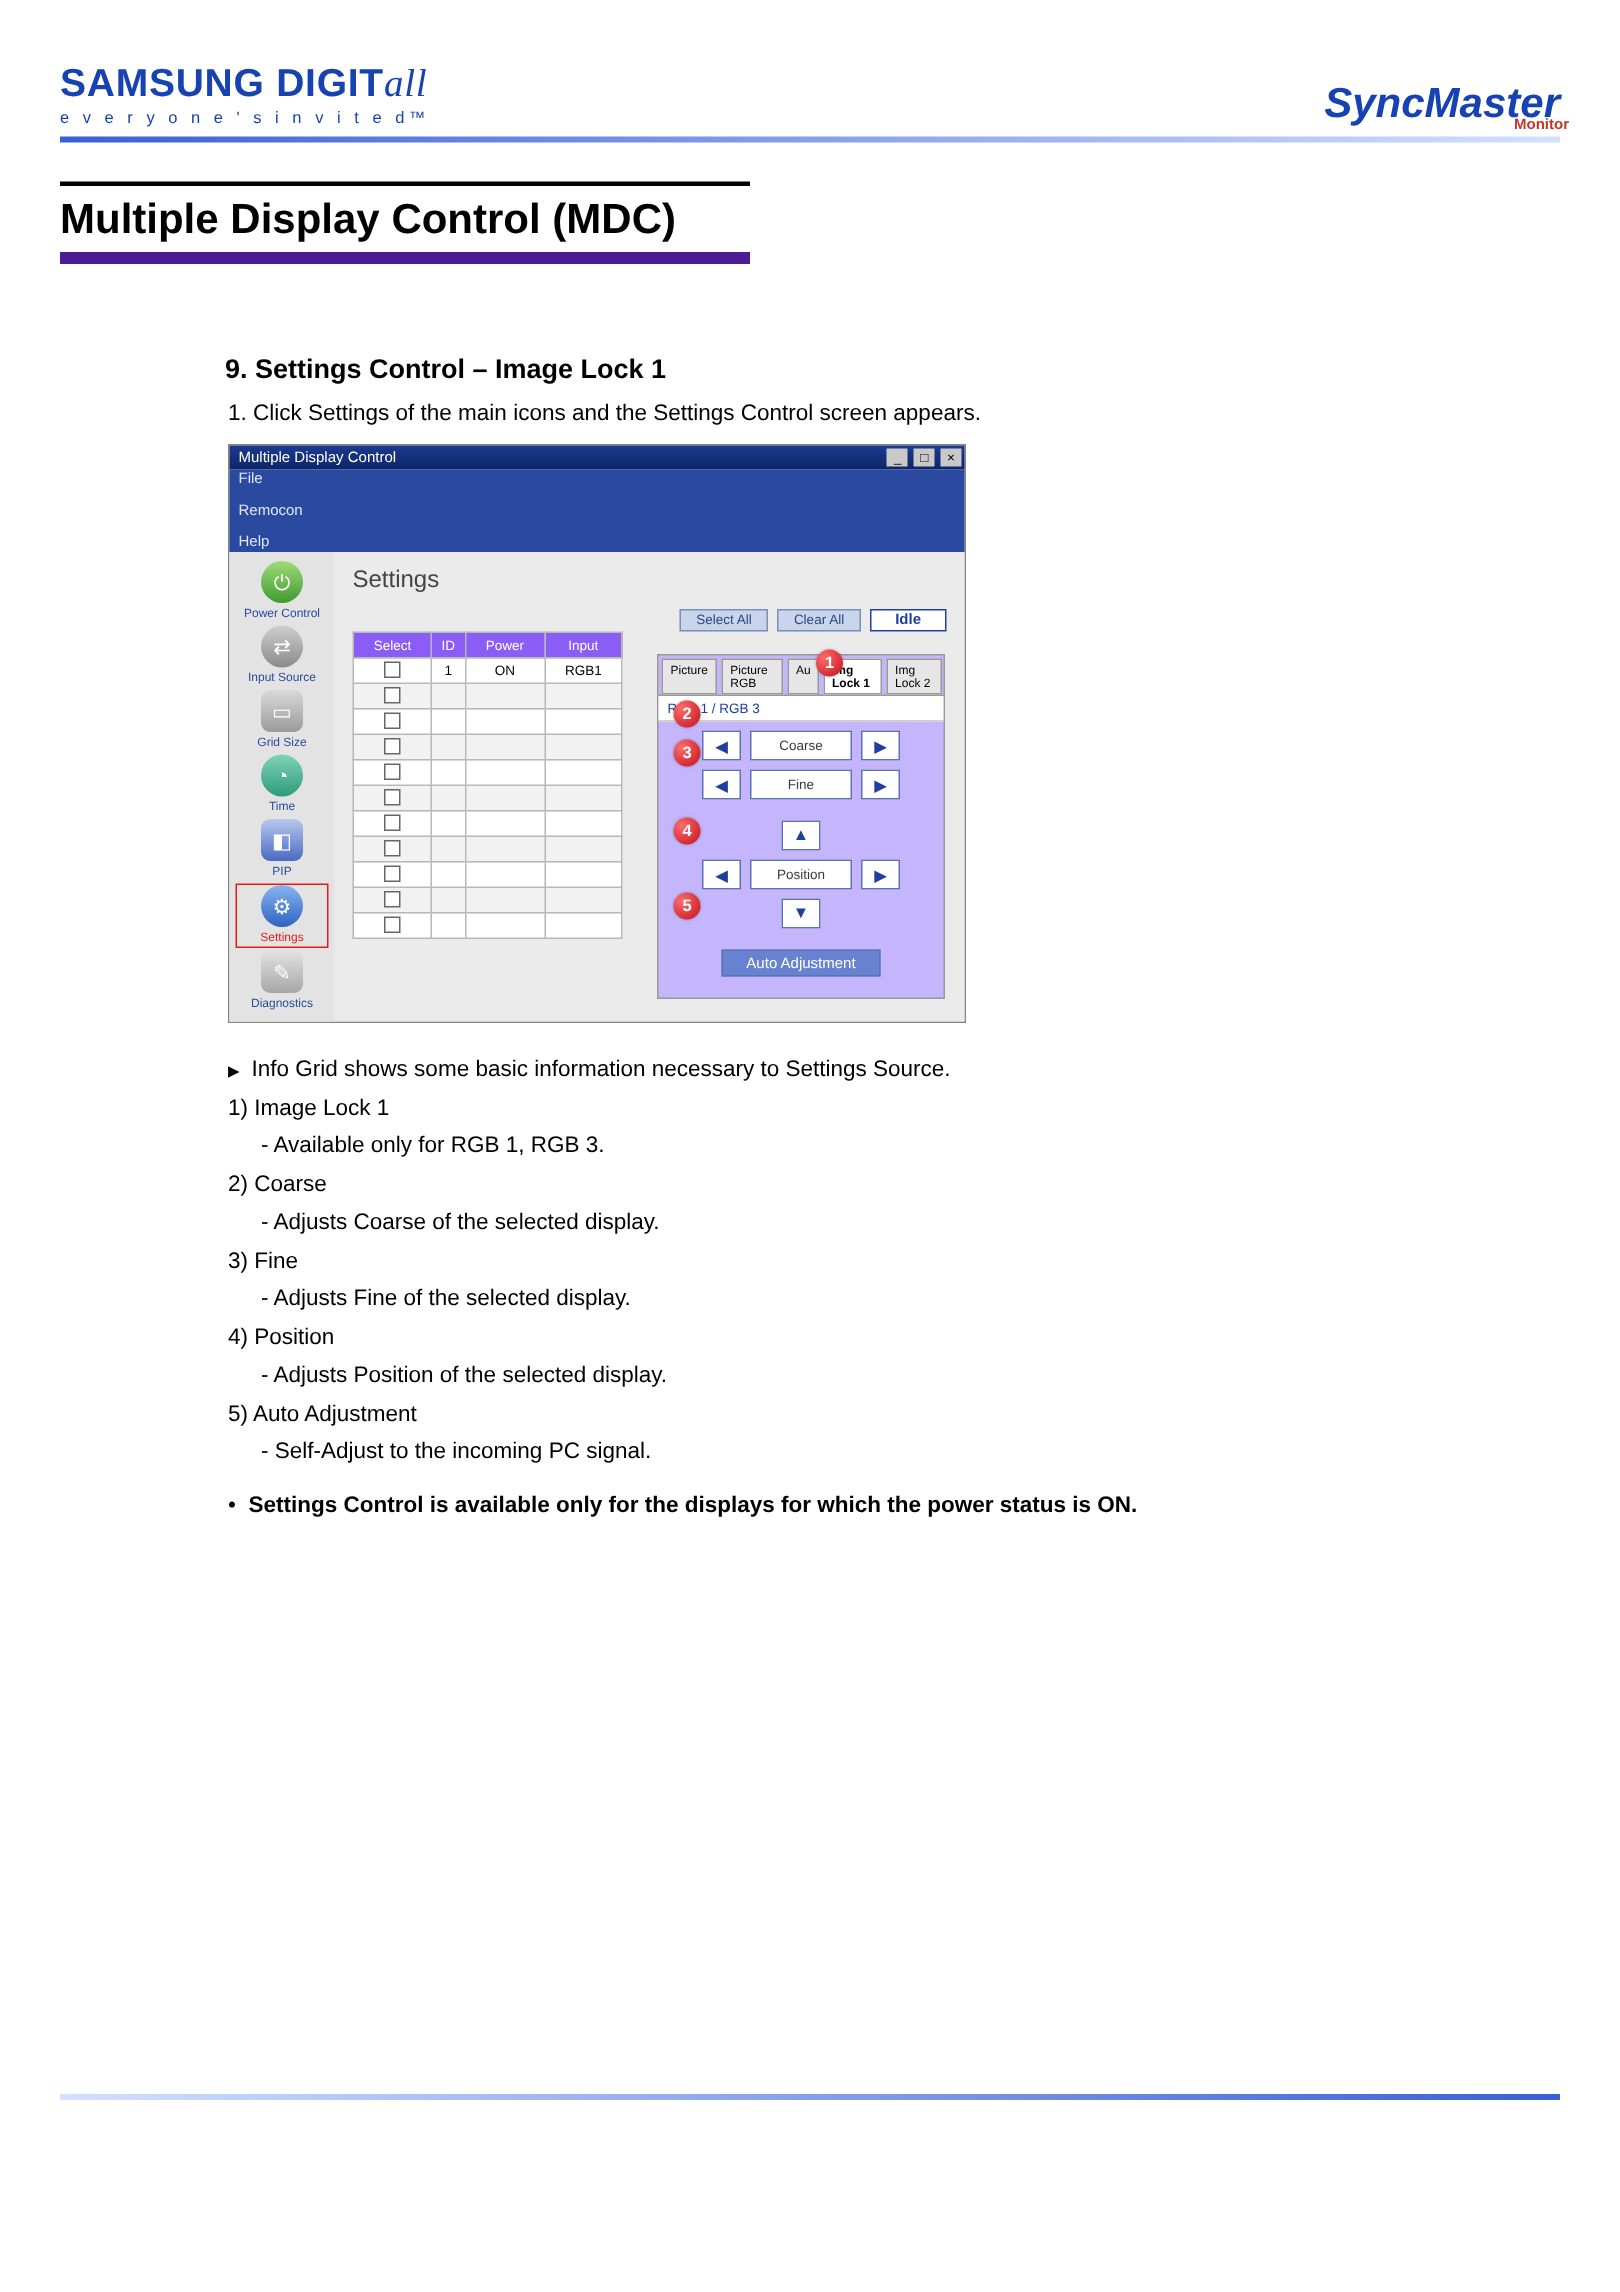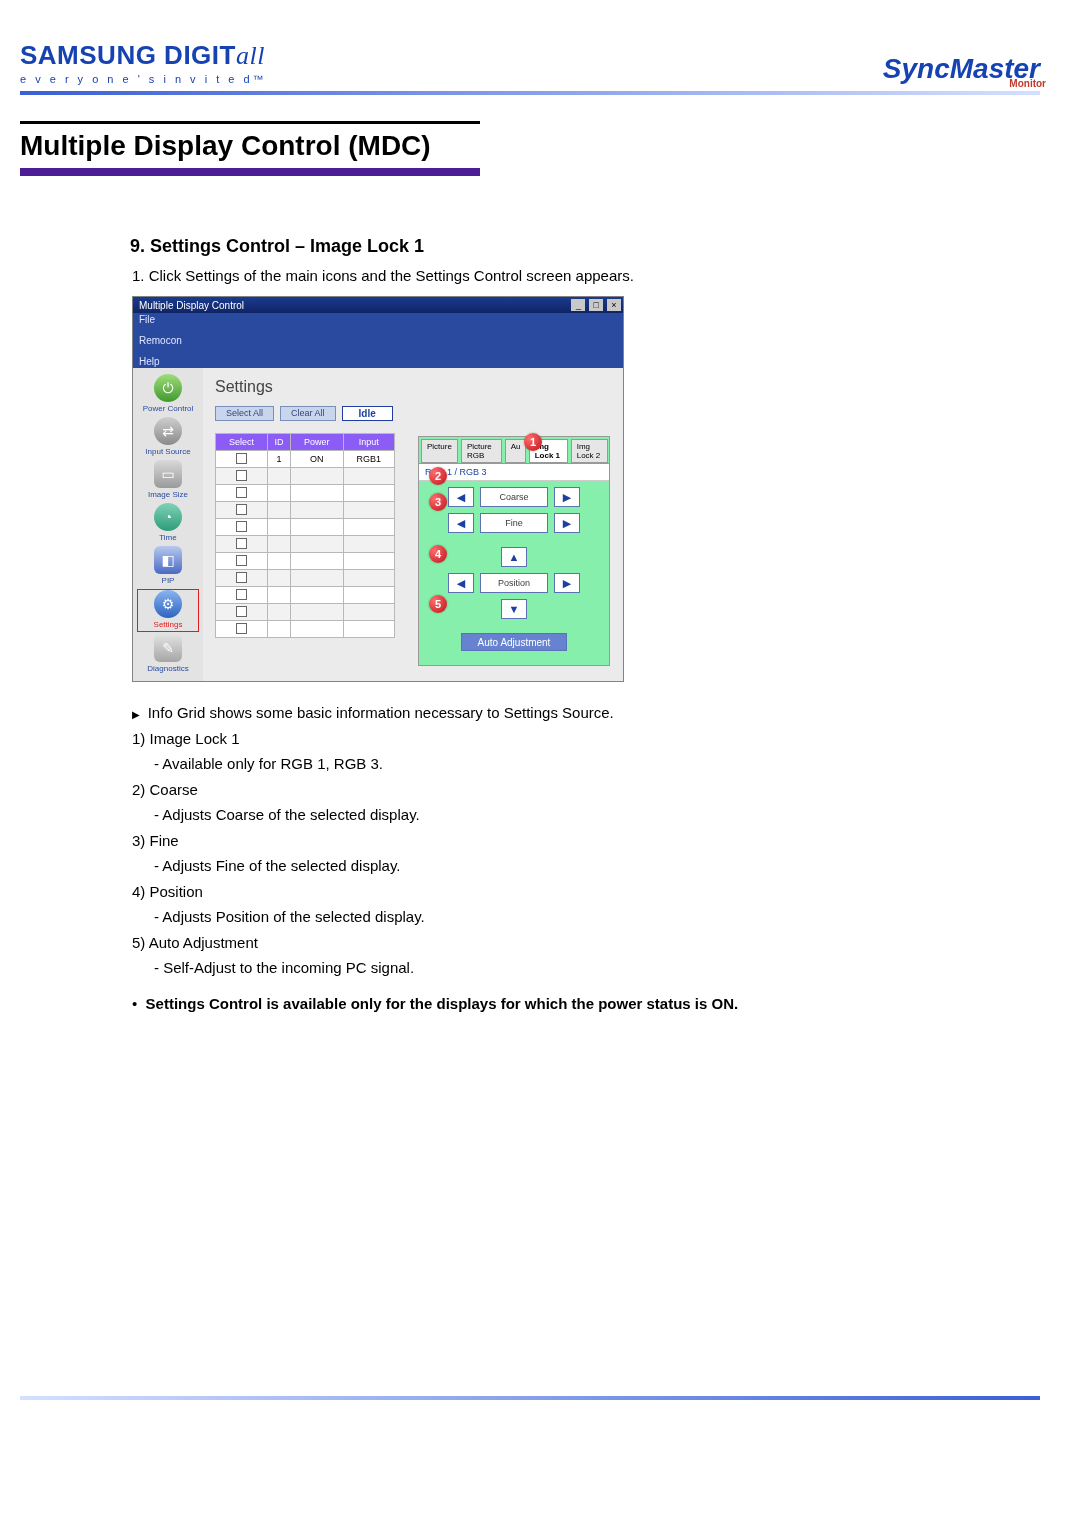--- a/index.html
+++ b/index.html
@@ -4,21 +4,21 @@
 <style>
   body {
     margin: 0;
     padding: 0;
     font-family: Arial, Helvetica, sans-serif;
     background: #fff;
     color: #000;
     width: 1080px;
   }
   .page {
-    padding: 40px 40px 20px 20px;
+    padding: 40px 40px 20px 40px;
     box-sizing: border-box;
   }
   .header-row {
     display: flex;
     justify-content: space-between;
     align-items: flex-end;
     margin-bottom: 6px;
   }
   .logo-left .brand {
     font-size: 26px;
@@ -171,21 +171,21 @@
   .main-area {
     flex: 1;
     padding: 10px 12px;
     position: relative;
   }
   .settings-header {
     font-size: 16px;
     color: #444;
     margin-bottom: 10px;
   }
-  .btn-row { display: flex; gap: 6px; margin-bottom: 12px; }
+  .btn-row { display: flex; gap: 6px; margin-bottom: 0; justify-content: flex-end; }
   .flat-btn {
     border: 1px solid #7a8fb8;
     background: #c9d5ec;
     color: #33467a;
     font-size: 9px;
     padding: 1px 10px;
   }
   .idle-btn {
     border: 1px solid #1e3fa0;
     background: #fff;
@@ -219,21 +219,21 @@
     border: 1px solid #666;
     background: #fff;
   }
 
   .right-panel {
     position: absolute;
     top: 68px;
     left: 215px;
     width: 190px;
     border: 1px solid #999;
-    background: #86efac;
+    background: #c4b5fd;
     padding-bottom: 8px;
   }
   .tabs-top { display: flex; font-size: 8px; border-bottom: 1px solid #999;}
   .tabs-top div {
     padding: 2px 5px;
     border: 1px solid #999;
     margin: 2px 1px 0 2px;
     background: #e6e6e6;
     position: relative;
   }
@@ -350,21 +350,21 @@
         <div class="side-item">
           <div class="side-icon" style="background:linear-gradient(#9fdc7a,#3f9a2f)">⏻</div>
           <div class="label">Power Control</div>
         </div>
         <div class="side-item">
           <div class="side-icon" style="background:linear-gradient(#cfcfcf,#8a8a8a)">⇄</div>
           <div class="label">Input Source</div>
         </div>
         <div class="side-item">
           <div class="side-icon" style="background:linear-gradient(#d9d9d9,#9a9a9a);border-radius:6px">▭</div>
-          <div class="label">Image Size</div>
+          <div class="label">Grid Size</div>
         </div>
         <div class="side-item">
           <div class="side-icon" style="background:linear-gradient(#7fd2b7,#2e9c78)">◔</div>
           <div class="label">Time</div>
         </div>
         <div class="side-item">
           <div class="side-icon" style="background:linear-gradient(#b9c8ef,#486ac3);border-radius:6px">◧</div>
           <div class="label">PIP</div>
         </div>
         <div class="side-item sel">

